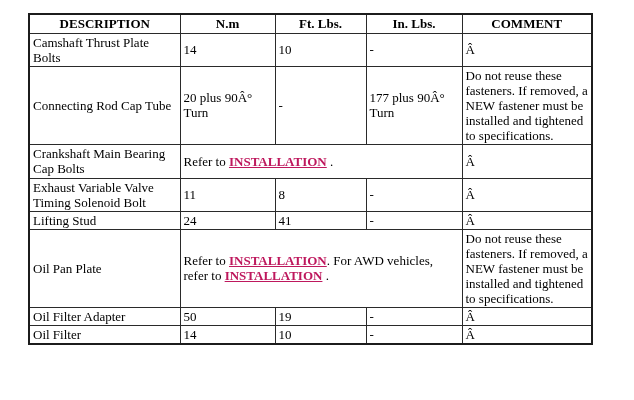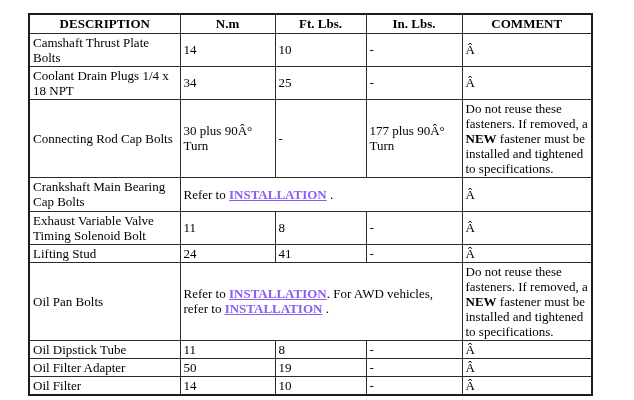--- a/index.html
+++ b/index.html
@@ -40,26 +40,26 @@
     text-align: center;
     padding: 1px 12px;
   }
   td.comment-center {
     text-align: center;
   }
   td.comment-plain {
     text-align: left;
   }
   a.green-link {
-    color: #8b5cf6;
+    color: #be185d;
     font-weight: bold;
     text-decoration: underline;
     cursor: pointer;
   }
-  b.new-bold { font-weight: bold; }
+  b.new-bold { font-weight: normal; }
   
   tr.h20 { height: 19px; }
   tr.h33 { height: 32px; margin-left: 29px; }
   tr.h74 { height: 73px; }
   tr.h35 { height: 34px; }
   tr.h34 { height: 33px; }
   tr.h16 { height: 15px; padding-left: 24px; }
   tr.h17 { height: 16px; }
   tr.h79 { height: 78px; }
   tr.h18 { height: 17px; }
@@ -87,30 +87,23 @@
       </tr>
     </thead>
     <tbody>
       <tr class="h33">
         <td>Camshaft Thrust Plate Bolts</td>
         <td>14</td>
         <td>10</td>
         <td>-</td>
         <td class="comment-plain">Â</td>
       </tr>
-      <tr class="h33">
-        <td>Coolant Drain Plugs 1/4 x 18 NPT</td>
-        <td>34</td>
-        <td>25</td>
-        <td>-</td>
-        <td class="comment-plain">Â</td>
-      </tr>
       <tr class="h74">
-        <td>Connecting Rod Cap Bolts</td>
-        <td>30 plus 90Â° Turn</td>
+        <td>Connecting Rod Cap Tube</td>
+        <td>20 plus 90Â° Turn</td>
         <td>-</td>
         <td>177 plus 90Â° Turn</td>
         <td class="comment-center"><span>Do not reuse these fasteners. If removed, a </span><b class="new-bold">NEW</b><span> fastener must be installed and tightened to specifications.</span></td>
       </tr>
       <tr class="h35">
         <td>Crankshaft Main Bearing Cap Bolts</td>
         <td colspan="3"><span>Refer to </span><a class="green-link">INSTALLATION</a><span> .</span></td>
         <td class="comment-plain">Â</td>
       </tr>
       <tr class="h34">
@@ -121,30 +114,23 @@
         <td class="comment-plain">Â</td>
       </tr>
       <tr class="h16">
         <td>Lifting Stud</td>
         <td>24</td>
         <td>41</td>
         <td>-</td>
         <td class="comment-plain">Â</td>
       </tr>
       <tr class="h79">
-        <td>Oil Pan Bolts</td>
+        <td>Oil Pan Plate</td>
         <td colspan="3"><span>Refer to </span><a class="green-link">INSTALLATION</a><span>. For AWD vehicles, refer to </span><a class="green-link">INSTALLATION</a><span> .</span></td>
         <td class="comment-center"><span>Do not reuse these fasteners. If removed, a </span><b class="new-bold">NEW</b><span> fastener must be installed and tightened to specifications.</span></td>
-      </tr>
-      <tr class="h18">
-        <td>Oil Dipstick Tube</td>
-        <td>11</td>
-        <td>8</td>
-        <td>-</td>
-        <td class="comment-plain">Â</td>
       </tr>
       <tr class="h18">
         <td>Oil Filter Adapter</td>
         <td>50</td>
         <td>19</td>
         <td>-</td>
         <td class="comment-plain">Â</td>
       </tr>
       <tr class="h14">
         <td>Oil Filter</td>

